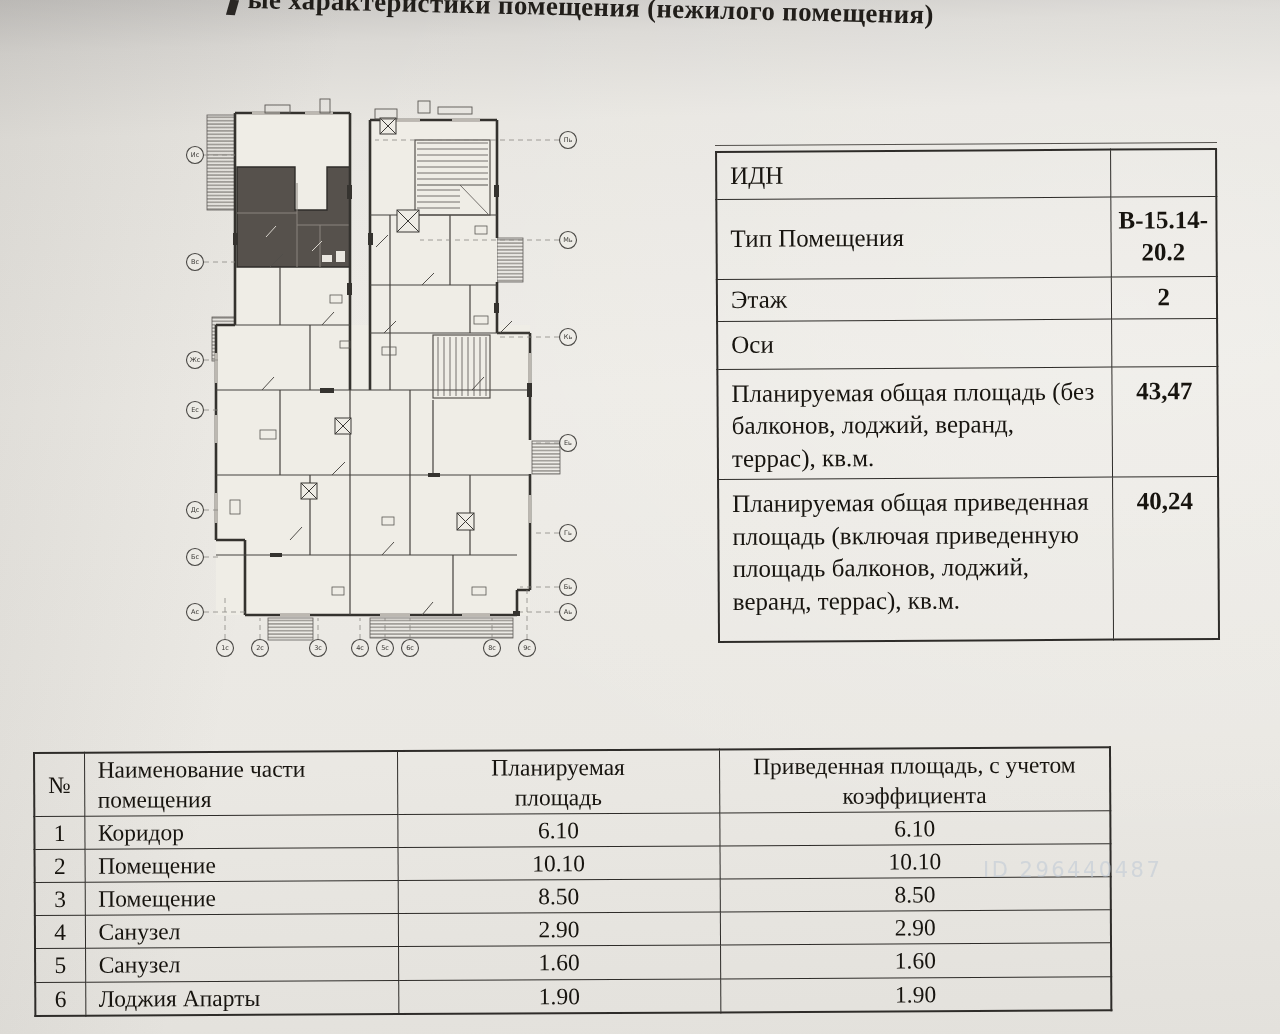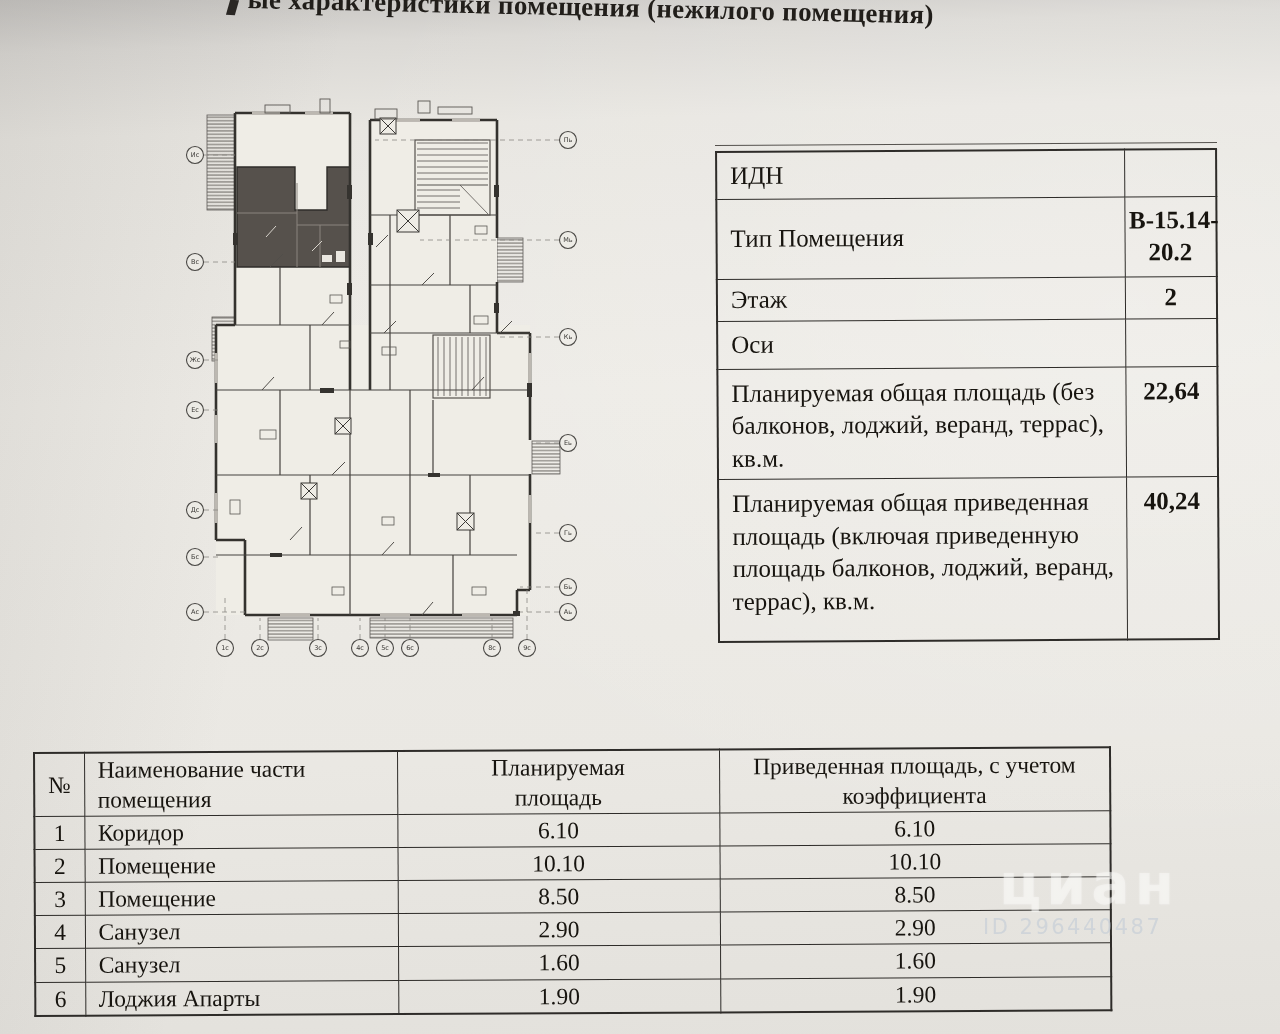--- a/index.html
+++ b/index.html
@@ -23,21 +23,21 @@
     transform:skewX(-14deg) rotate(2deg);z-index:3;
   }
   .plan{position:absolute;left:170px;top:85px;width:500px;height:620px;z-index:1;}
 
   
   .info-wrap{position:absolute;left:715px;top:145px;width:502px;transform:rotate(-.35deg);transform-origin:left top;z-index:2;}
   .info-topline{border-top:1.6px solid #55524e;margin-bottom:5px;}
   .info-table{width:100%;border-collapse:collapse;border:2.2px solid #2e2c29;table-layout:fixed;}
   .info-table td{border:1.7px solid #2e2c29;color:#17140f;font-size:25px;line-height:1.3;box-sizing:border-box;}
   .info-table td.lbl{padding:4px 10px 4px 13px;}
-  .info-table td.val{width:92px;text-align:center;font-weight:bold;padding:2px 4px;}
+  .info-table td.val{width:106px;text-align:center;font-weight:bold;padding:2px 4px;}
   .v-top{vertical-align:top;padding-top:8px !important;}
   .v-mid{vertical-align:middle;}
 
   
   .parts-wrap{position:absolute;left:33px;top:752px;width:1076px;transform:rotate(-.3deg);transform-origin:left top;z-index:2;}
   .parts-table{width:100%;border-collapse:collapse;border:2.2px solid #2e2c29;table-layout:fixed;}
   .parts-table td{border:1.6px solid #2e2c29;color:#17140f;font-size:23.5px;line-height:1.28;box-sizing:border-box;height:32px;padding:1px 4px;}
   .parts-table .hdr td{height:62px;vertical-align:middle;}
   .c-num{width:50px;text-align:center;}
   .c-name{width:313px;text-align:left;padding-left:13px !important;}
@@ -265,21 +265,21 @@
     <tr>
       <td class="lbl v-mid" style="height:42px">Этаж</td>
       <td class="val v-mid">2</td>
     </tr>
     <tr>
       <td class="lbl v-mid" style="height:48px">Оси</td>
       <td class="val v-mid"></td>
     </tr>
     <tr>
       <td class="lbl v-top" style="height:105px">Планируемая общая площадь (без балконов, лоджий, веранд, террас), кв.м.</td>
-      <td class="val v-top">22,64</td>
+      <td class="val v-top">43,47</td>
     </tr>
     <tr>
       <td class="lbl v-top" style="height:162px">Планируемая общая приведенная площадь (включая приведенную площадь балконов, лоджий, веранд, террас), кв.м.</td>
       <td class="val v-top">40,24</td>
     </tr>
   </tbody>
     </table>
 </div>
 
 <div class="parts-wrap">
@@ -325,15 +325,14 @@
       <td class="c-num">6</td>
       <td class="c-name">Лоджия Апарты</td>
       <td class="c-plan">1.90</td>
       <td class="c-red">1.90</td>
     </tr>
   </tbody>
     </table>
 </div>
 
 <div class="wm">
-  <div class="wm-brand">циан</div>
   <div class="wm-id">ID 296440487</div>
 </div>
 
 </body></html>

